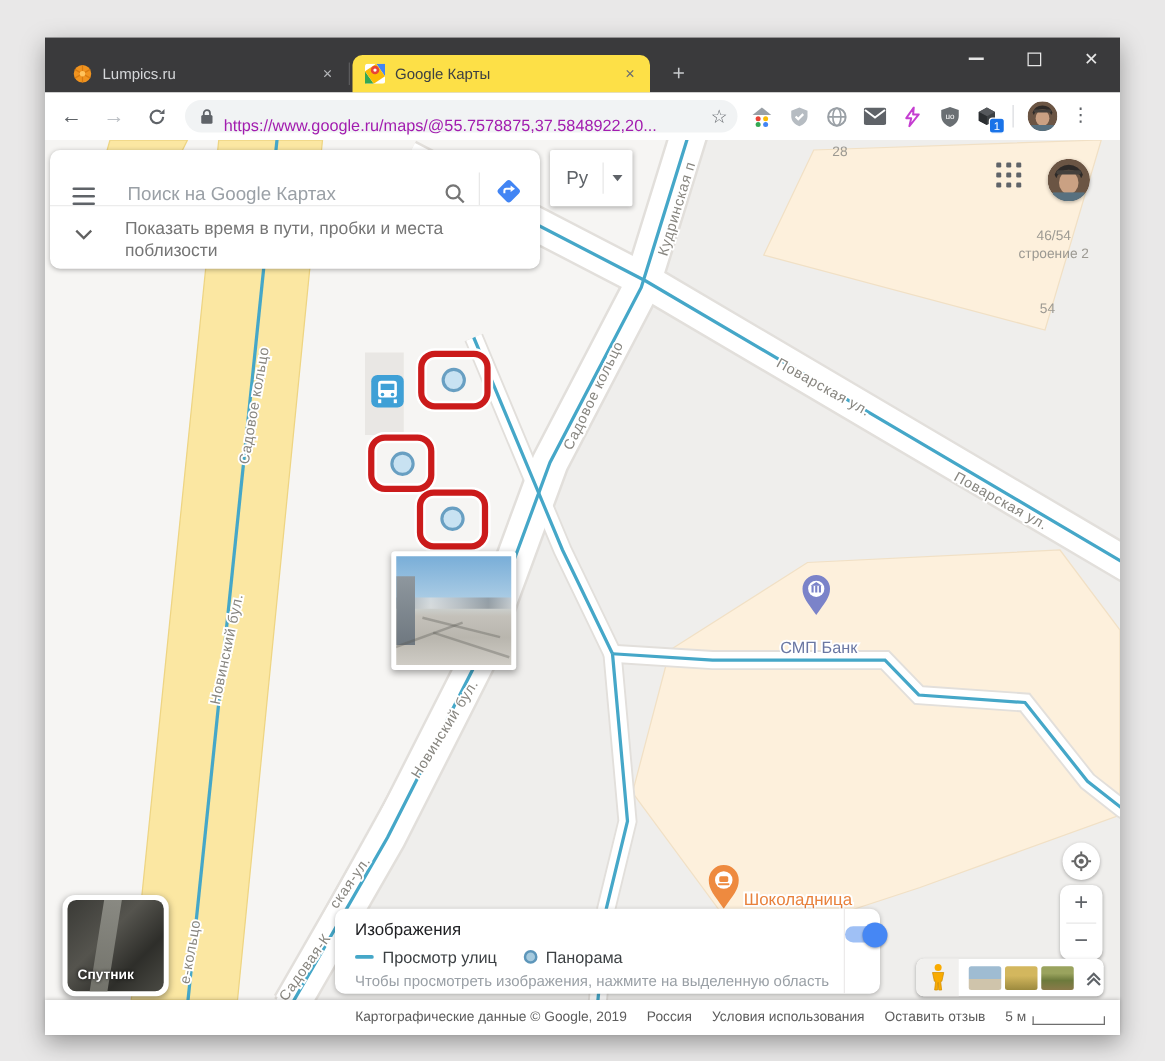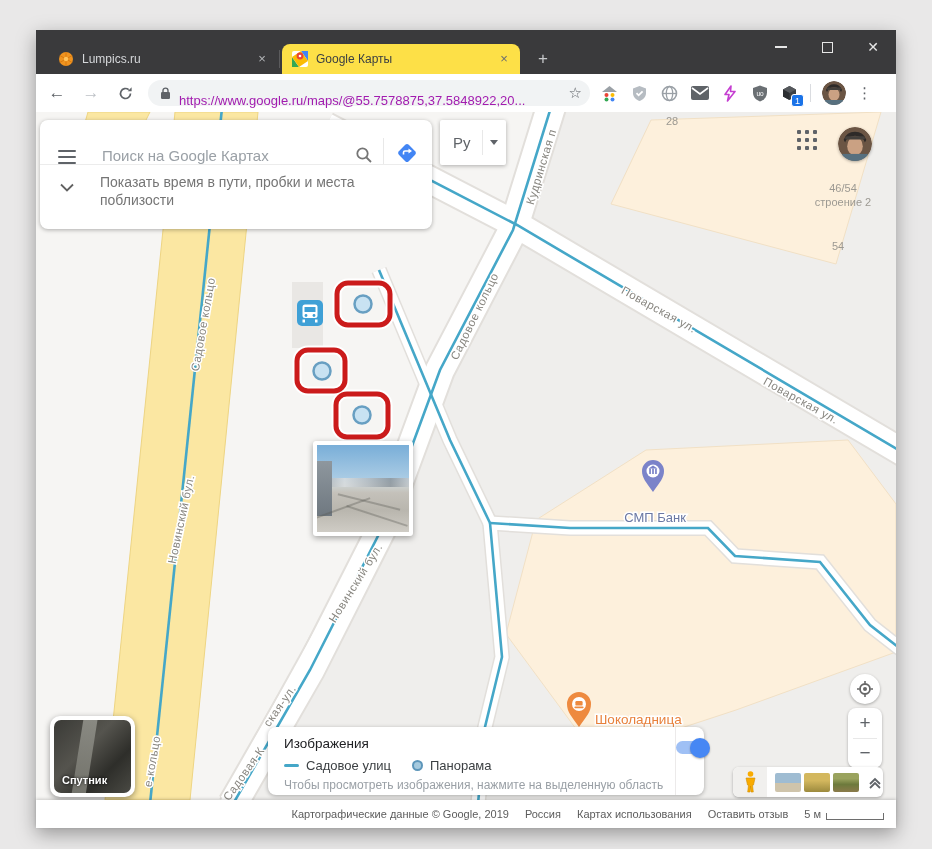--- a/index.html
+++ b/index.html
@@ -46,21 +46,21 @@
 
   
   .card { background:#fff; box-shadow:0 1px 4px rgba(0,0,0,.3); }
   .search-wrap { position:absolute; left:4px; top:8px; width:392px; border-radius:8px; }
   .search-row { height:45px; display:flex; align-items:flex-end; border-bottom:1px solid #ececec; }
   .hamburger { width:18px; margin:0 0 0 18px; display:flex; flex-direction:column; gap:4px; }
   .hamburger i { display:block; height:2px; background:#5f6368; border-radius:1px; }
   .search-input { border:0; outline:0; background:transparent; flex:1; margin-left:26px; font-size:15px; color:#202124; font-family:"Liberation Sans",sans-serif; }
   .search-input::placeholder { color:#9aa0a6; }
   .sdivider { width:1px; height:26px; background:#e8e8e8; margin:0 6px; }
-  .banner-row { min-height:46px; display:flex; align-items:flex-start; padding:8px 10px 20px 0; }
+  .banner-row { min-height:46px; display:flex; align-items:flex-start; padding:8px 10px 6px 0; }
   .banner-text { margin-left:26px; width:312px; font-size:14px; line-height:18px; color:#757575; }
   .lang-card { position:absolute; left:404px; top:8px; width:66px; height:45px; border-radius:2px; display:flex; align-items:center; }
   .lang-label { font-size:15px; color:#5f6368; margin-left:13px; }
   .lang-div { width:1px; height:25px; background:#e8e8e8; margin-left:11px; }
   .caret { width:0; height:0; border-left:4px solid transparent; border-right:4px solid transparent; border-top:5px solid #5f6368; margin-left:7px; }
 
   .appgrid { position:absolute; left:760px; top:17px; width:24px; height:24px; display:grid; grid-template-columns:repeat(3,6px); grid-template-rows:repeat(3,6px); gap:2px; justify-content:center; align-content:center; }
   .appgrid i { width:4px; height:4px; background:#5f6368; border-radius:1px; }
   .avatar-map { position:absolute; left:802px; top:15px; width:34px; height:34px; border-radius:50%; overflow:hidden; box-shadow:0 1px 3px rgba(0,0,0,.3); }
 
@@ -422,21 +422,21 @@
         <div class="sat-road"></div>
         <div class="sat-label">Спутник</div>
       </div>
     </div>
 
     <div class="img-panel card">
       <div class="img-main">
         <div class="img-title">Изображения</div>
         <div class="legend-row">
           <span class="swatch-line"></span>
-          <span class="legend-lbl">Садовое улиц</span>
+          <span class="legend-lbl">Просмотр улиц</span>
           <span class="swatch-circle"></span>
           <span class="legend-lbl">Панорама</span>
         </div>
         <div class="img-hint">Чтобы просмотреть изображения, нажмите на выделенную область</div>
       </div>
       <div class="img-toggle-zone">
         <div class="toggle">
             <div class="knob"></div>
           </div>
       </div>
@@ -471,21 +471,21 @@
             <path d="M2 9 L7 4 L12 9" fill="none" stroke="#5f6368" stroke-width="1.8"></path>
             <path d="M2 13 L7 8 L12 13" fill="none" stroke="#5f6368" stroke-width="1.8"></path>
           </svg>
       </span>
     </div>
   </div>
 
   <div class="statusbar">
     <span>Картографические данные © Google, 2019</span>
     <span>Россия</span>
-    <span>Картах использования</span>
+    <span>Условия использования</span>
     <span>Оставить отзыв</span>
     <span class="scalegrp">
       <span>5 м</span>
       <span class="scalebar"></span>
     </span>
   </div>
 
 </div>
 
 </body></html>

